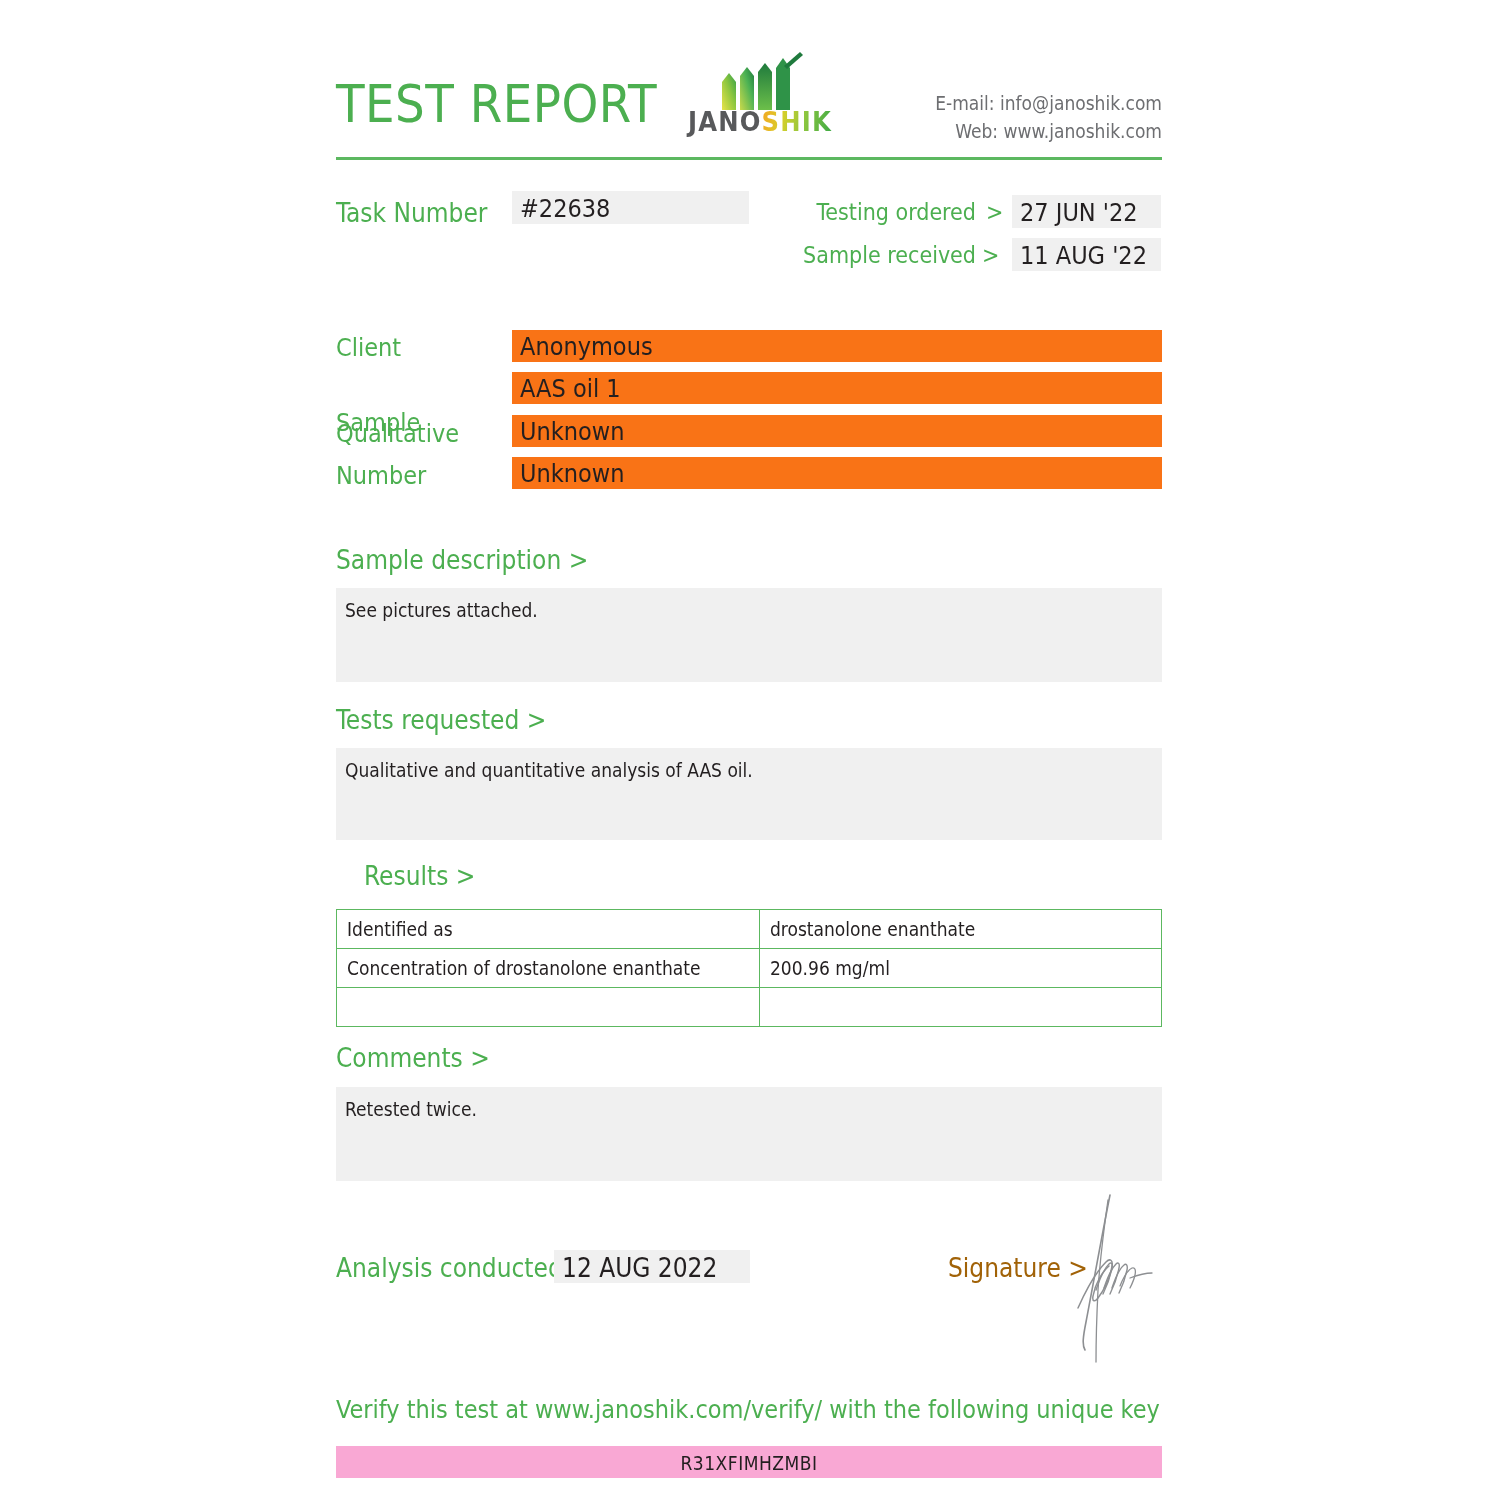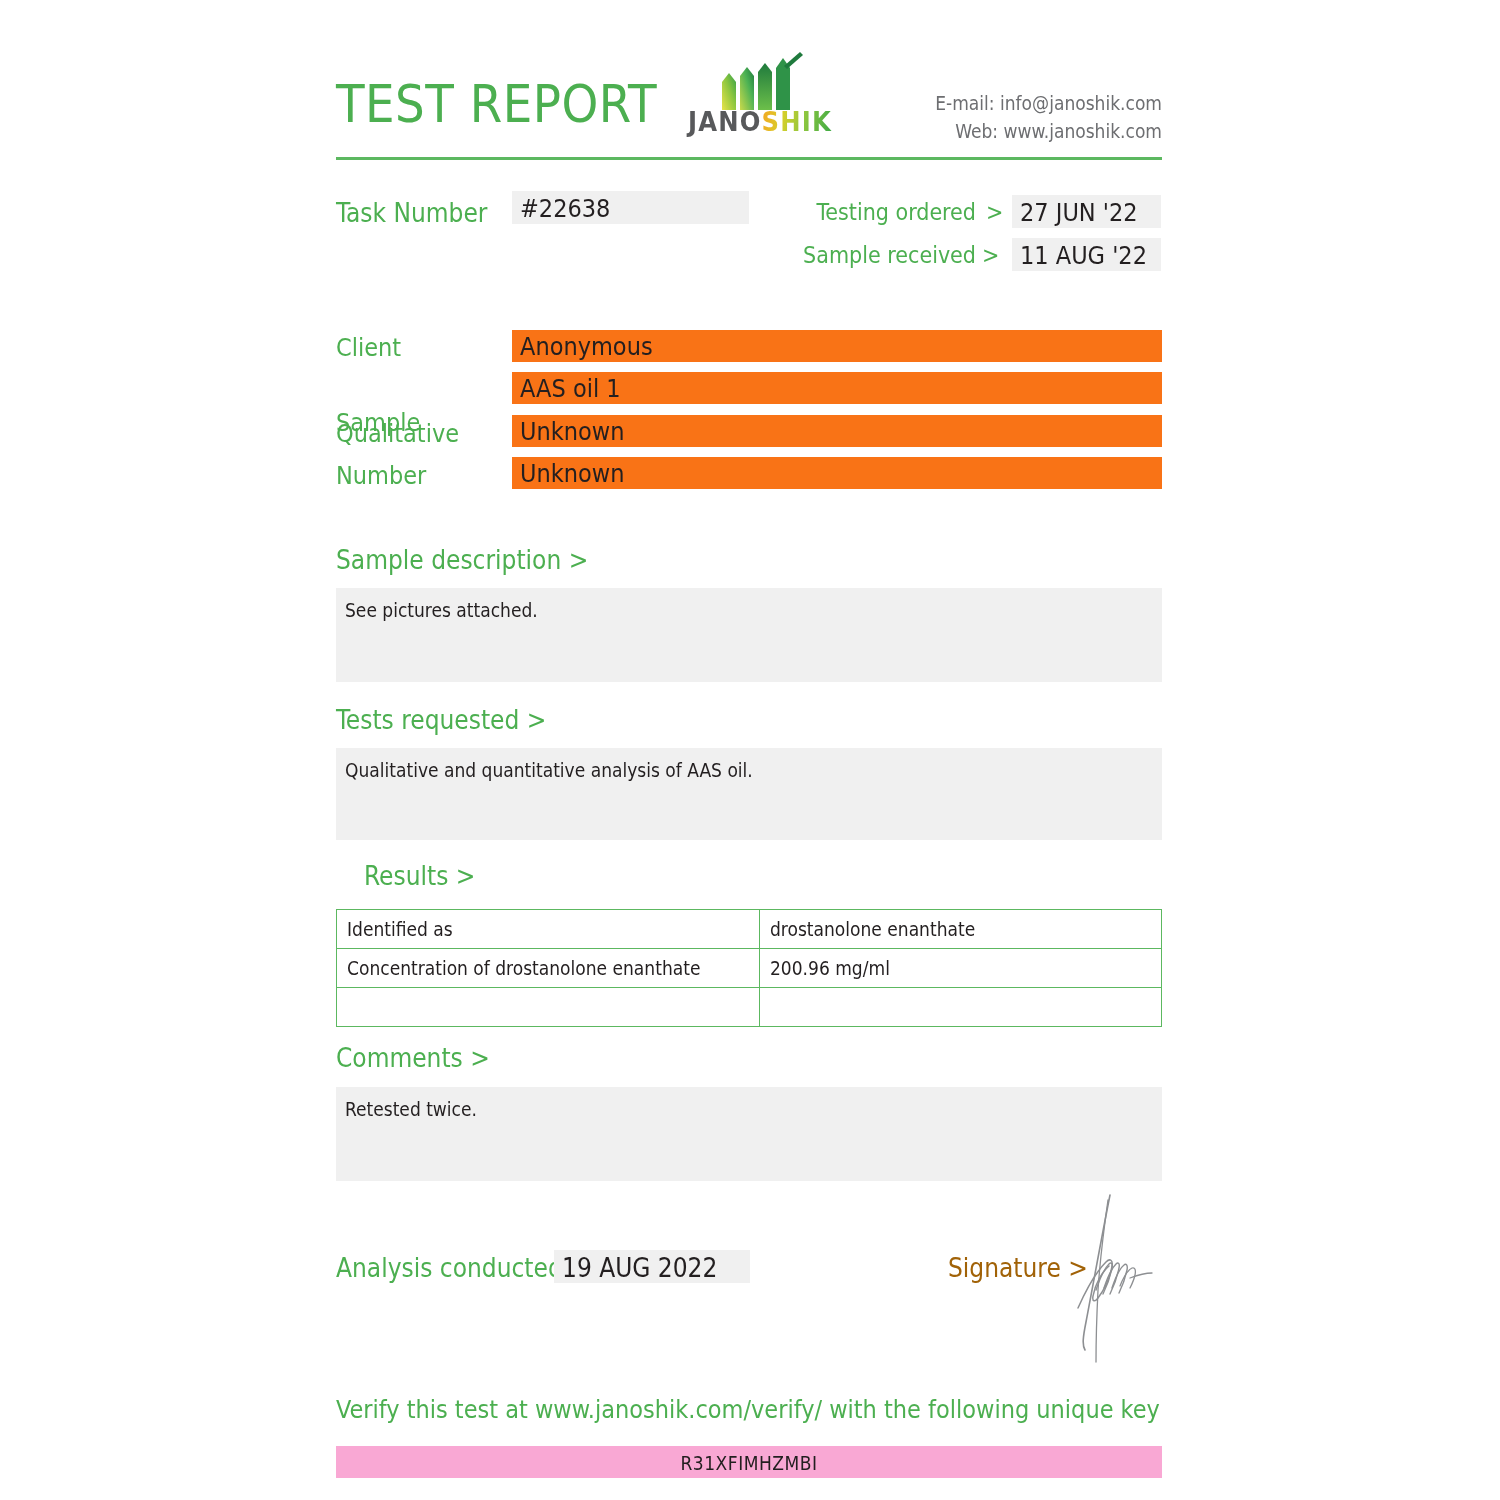--- a/index.html
+++ b/index.html
@@ -369,21 +369,21 @@
         <td class="col-a"></td>
         <td></td>
       </tr>
     </tbody>
   </table>
 
   <div class="section-head" id="head-comments">Comments &gt;</div>
   <div class="section-box" id="box-comments">Retested twice.</div>
 
   <div class="analysis-label">Analysis conducted &gt;</div>
-  <div class="analysis-value">19 AUG 2022</div>
+  <div class="analysis-value">12 AUG 2022</div>
 
   <div class="signature-label">Signature &gt;</div>
   <div class="signature-mark">
     <svg viewBox="0 0 128 175" width="128" height="175" xmlns="http://www.w3.org/2000/svg">
       <g fill="none" stroke="#8d8f92" stroke-linecap="round" stroke-linejoin="round">
         <path d="M58 5 C50 45 42 90 34 132 C31 147 30 155 33 160" stroke-width="1.6"></path>
         <path d="M56 10 C52 38 48 70 46 100 C45 120 44 145 44 172" stroke-width="1.3"></path>
         <path d="M26 118 C34 100 44 82 54 72 C58 68 61 70 60 76 C58 88 52 100 46 108 C43 112 40 112 41 106 C43 94 50 82 57 76" stroke-width="1.5"></path>
         <path d="M44 100 C48 88 53 78 57 74 C59 72 61 73 60 78 C58 88 54 98 51 104" stroke-width="1.4"></path>
         <path d="M52 98 C56 86 60 78 64 74 C66 72 68 73 67 78 C65 88 61 98 58 104" stroke-width="1.4"></path>

